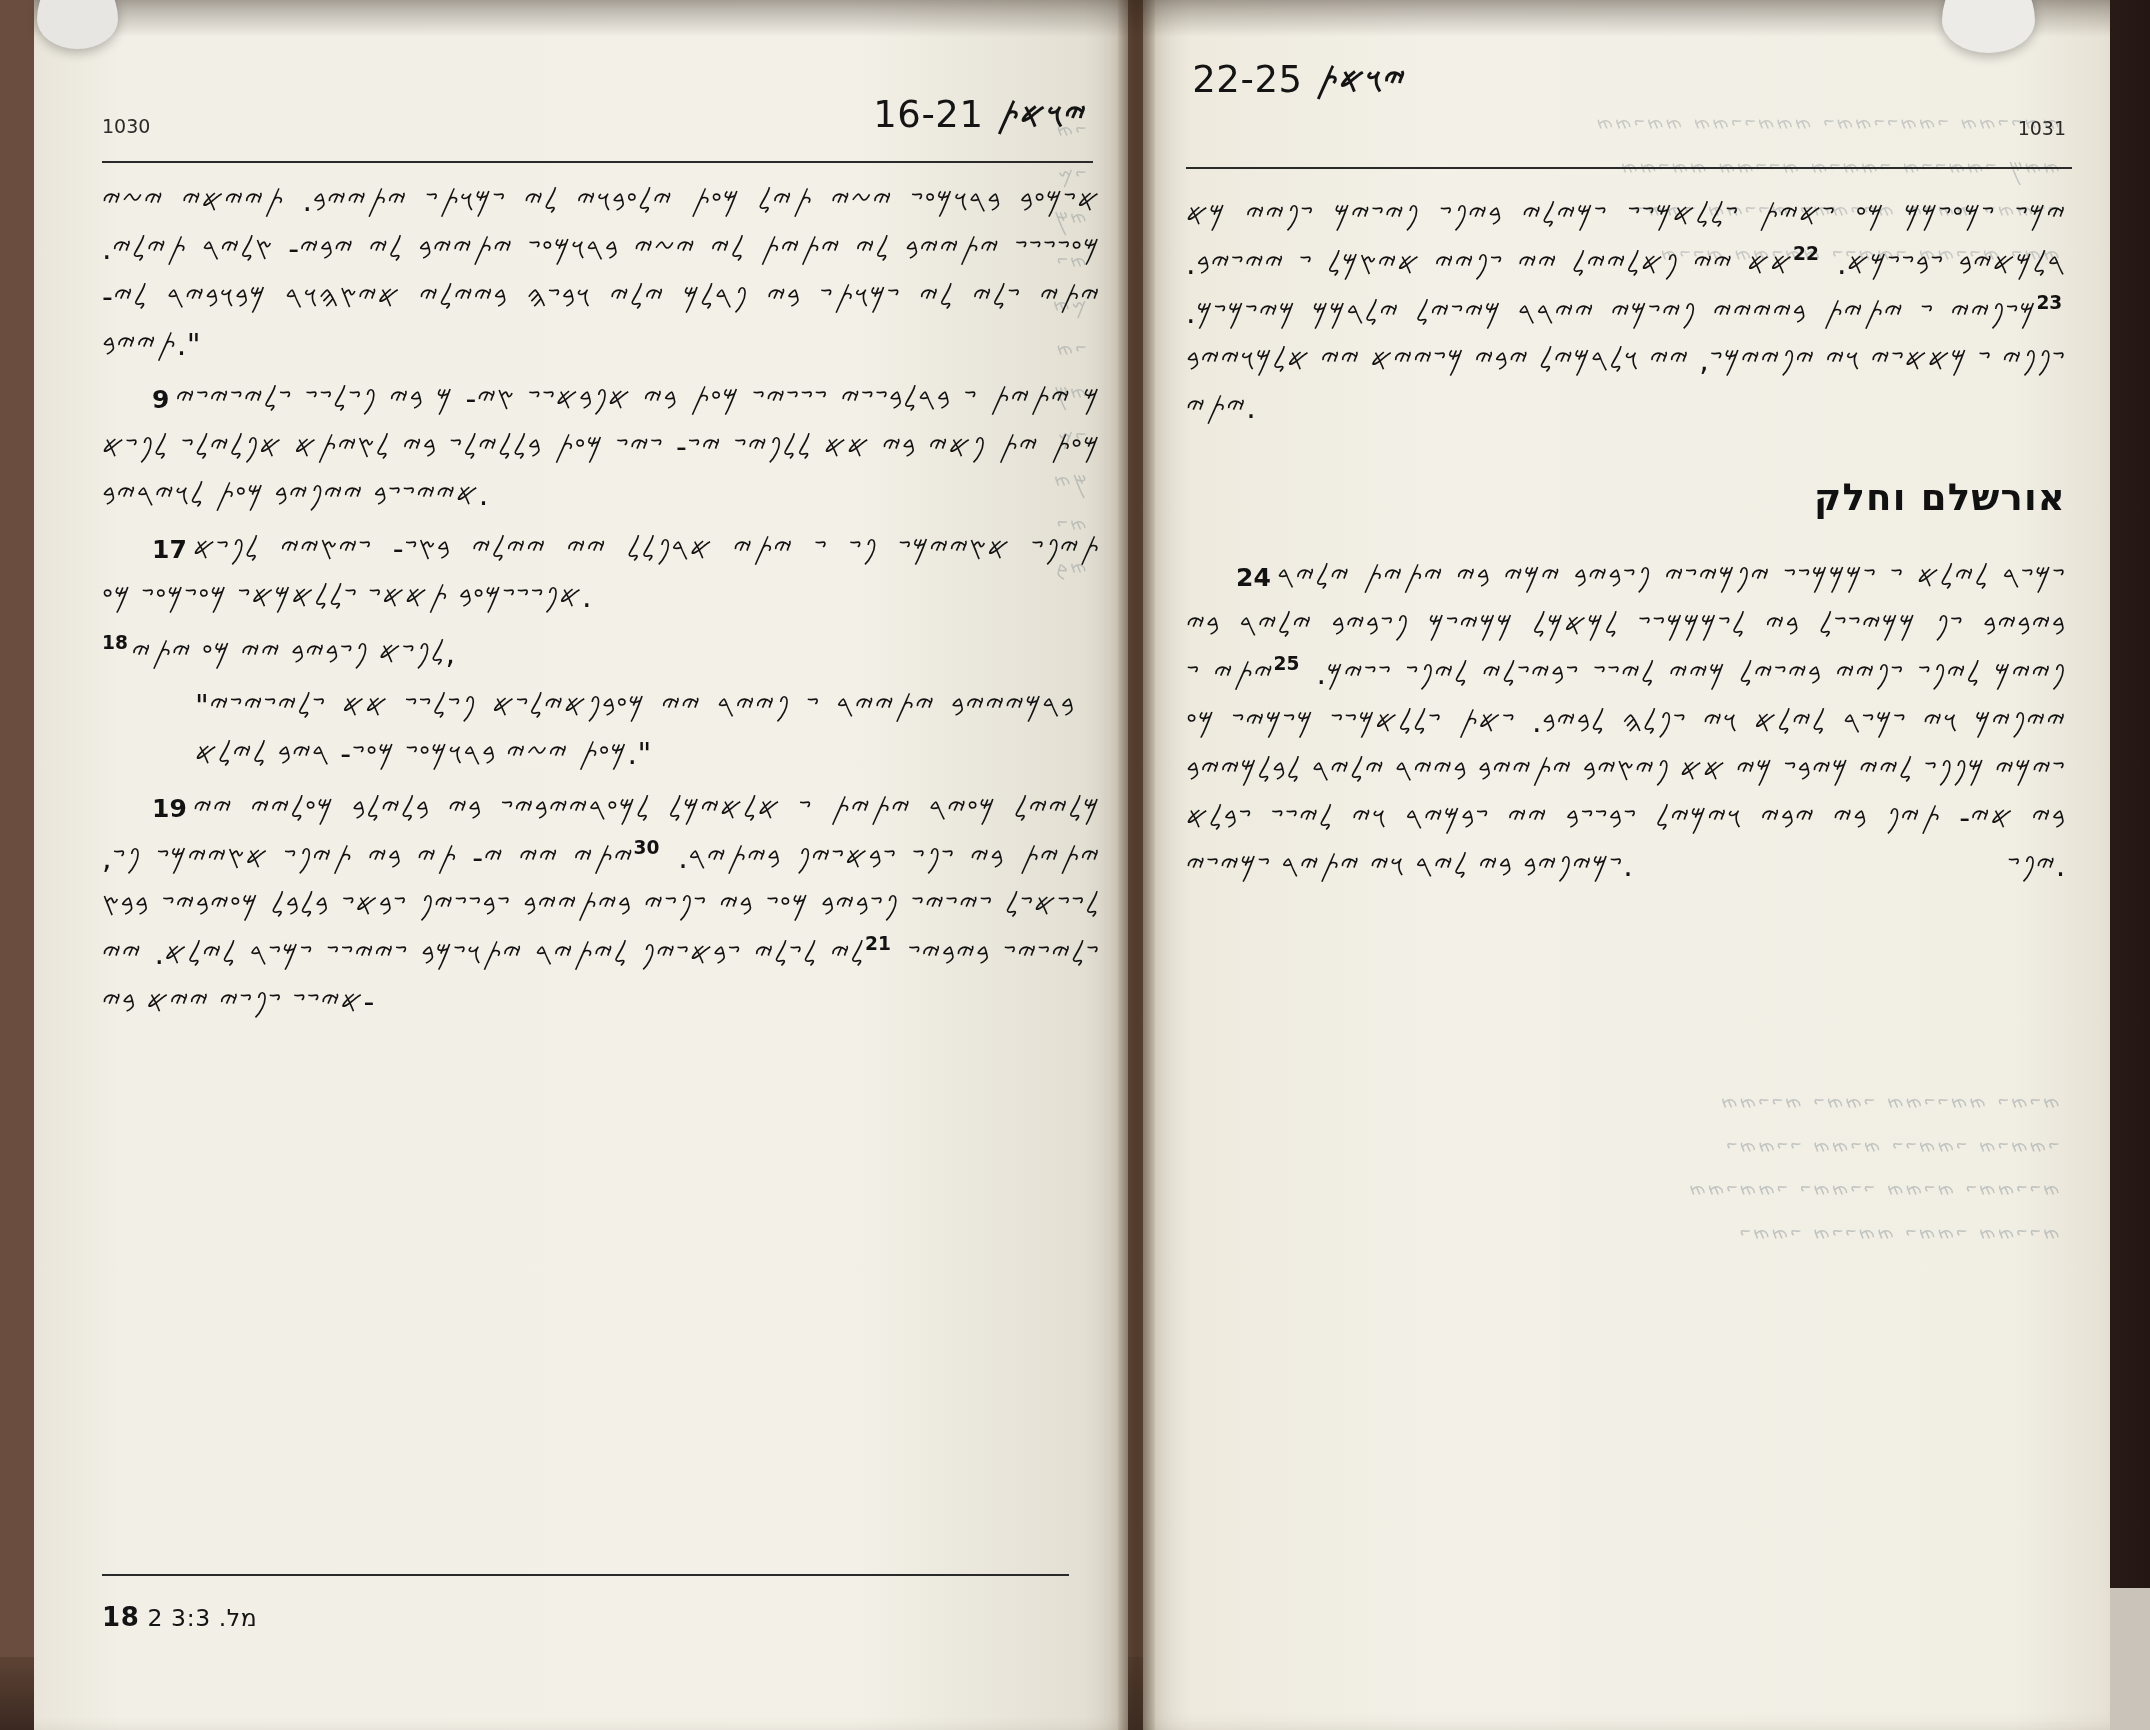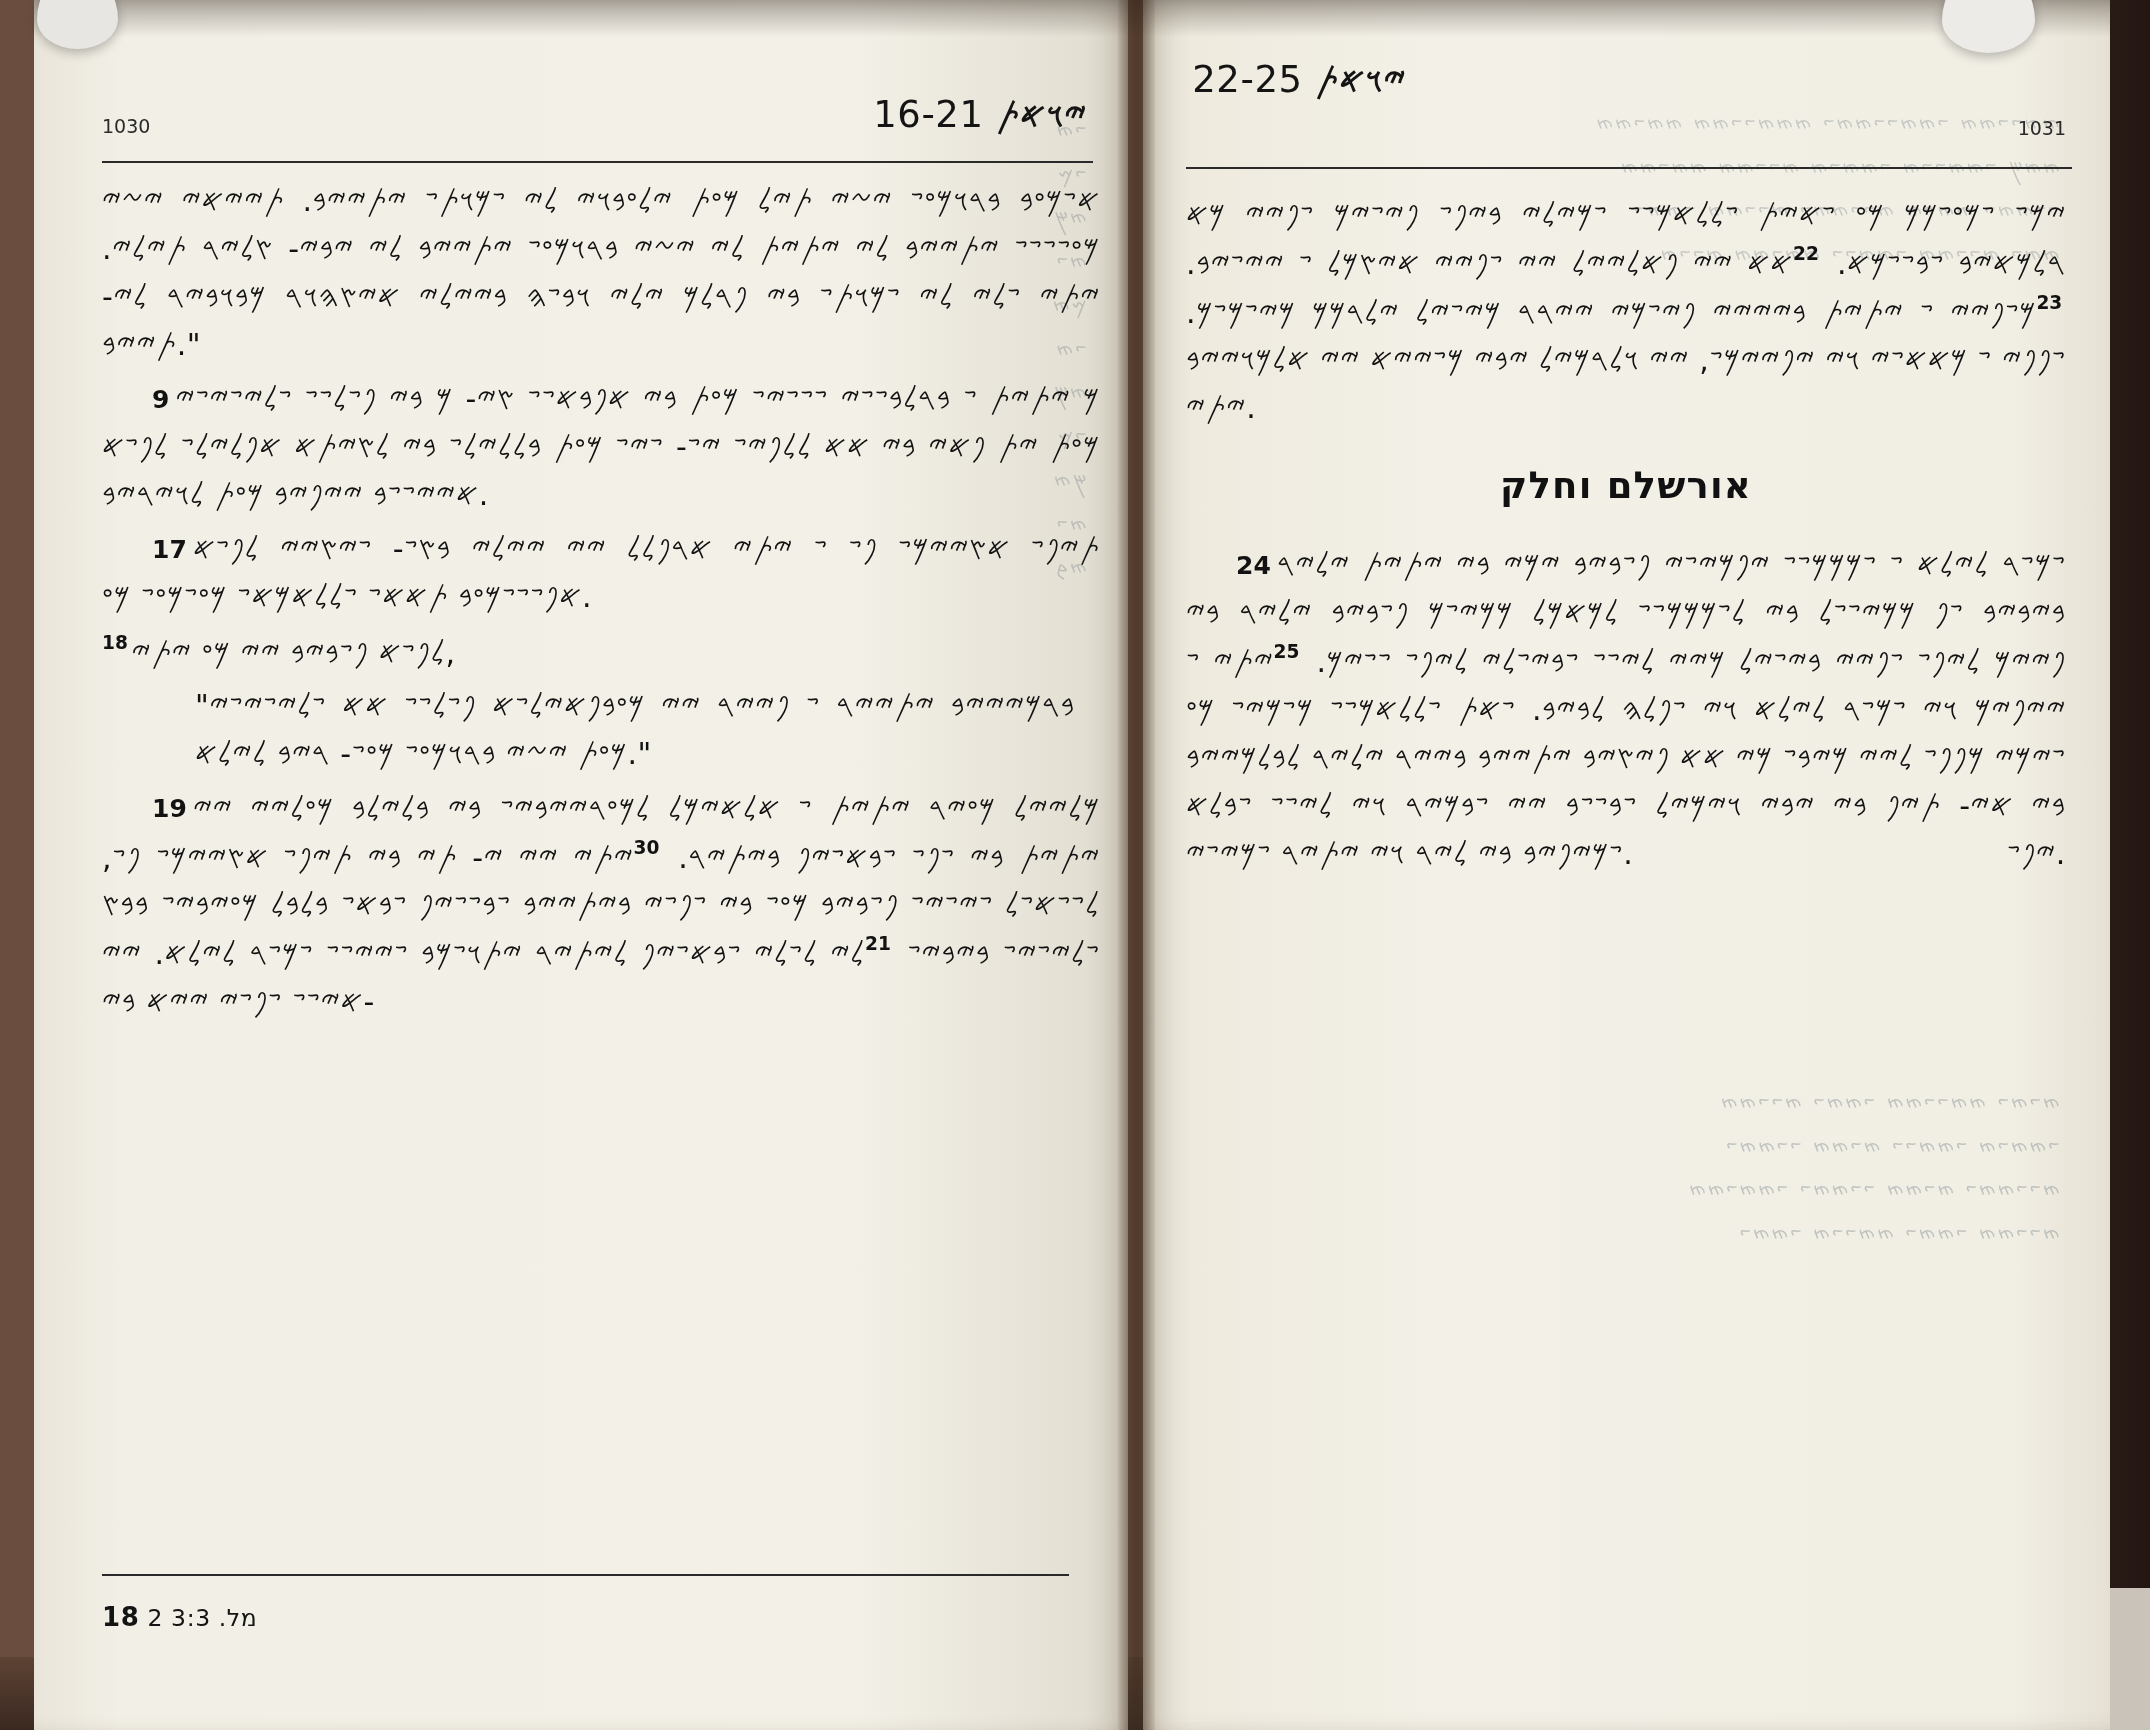--- a/index.html
+++ b/index.html
@@ -160,25 +160,25 @@
     margin-right: 6.2px;
     letter-spacing: 0;
   }
   .vnum.sup {
     font-size: 18.6px;
     vertical-align: 13.6px;
     margin-right: 3.7px;
   }
 
   .section-head {
-    text-align: center;
+    text-align: right;
     font-size: 37px;
     font-weight: 700;
     letter-spacing: 1.2px;
-    margin: 24px 0 26px 0;
+    margin: 36px 0 26px 0;
     color: #111;
   }
 
   .end-mark {
     float: right;
     letter-spacing: 0.6px;
   }
 
   
   .footnote-rule {

